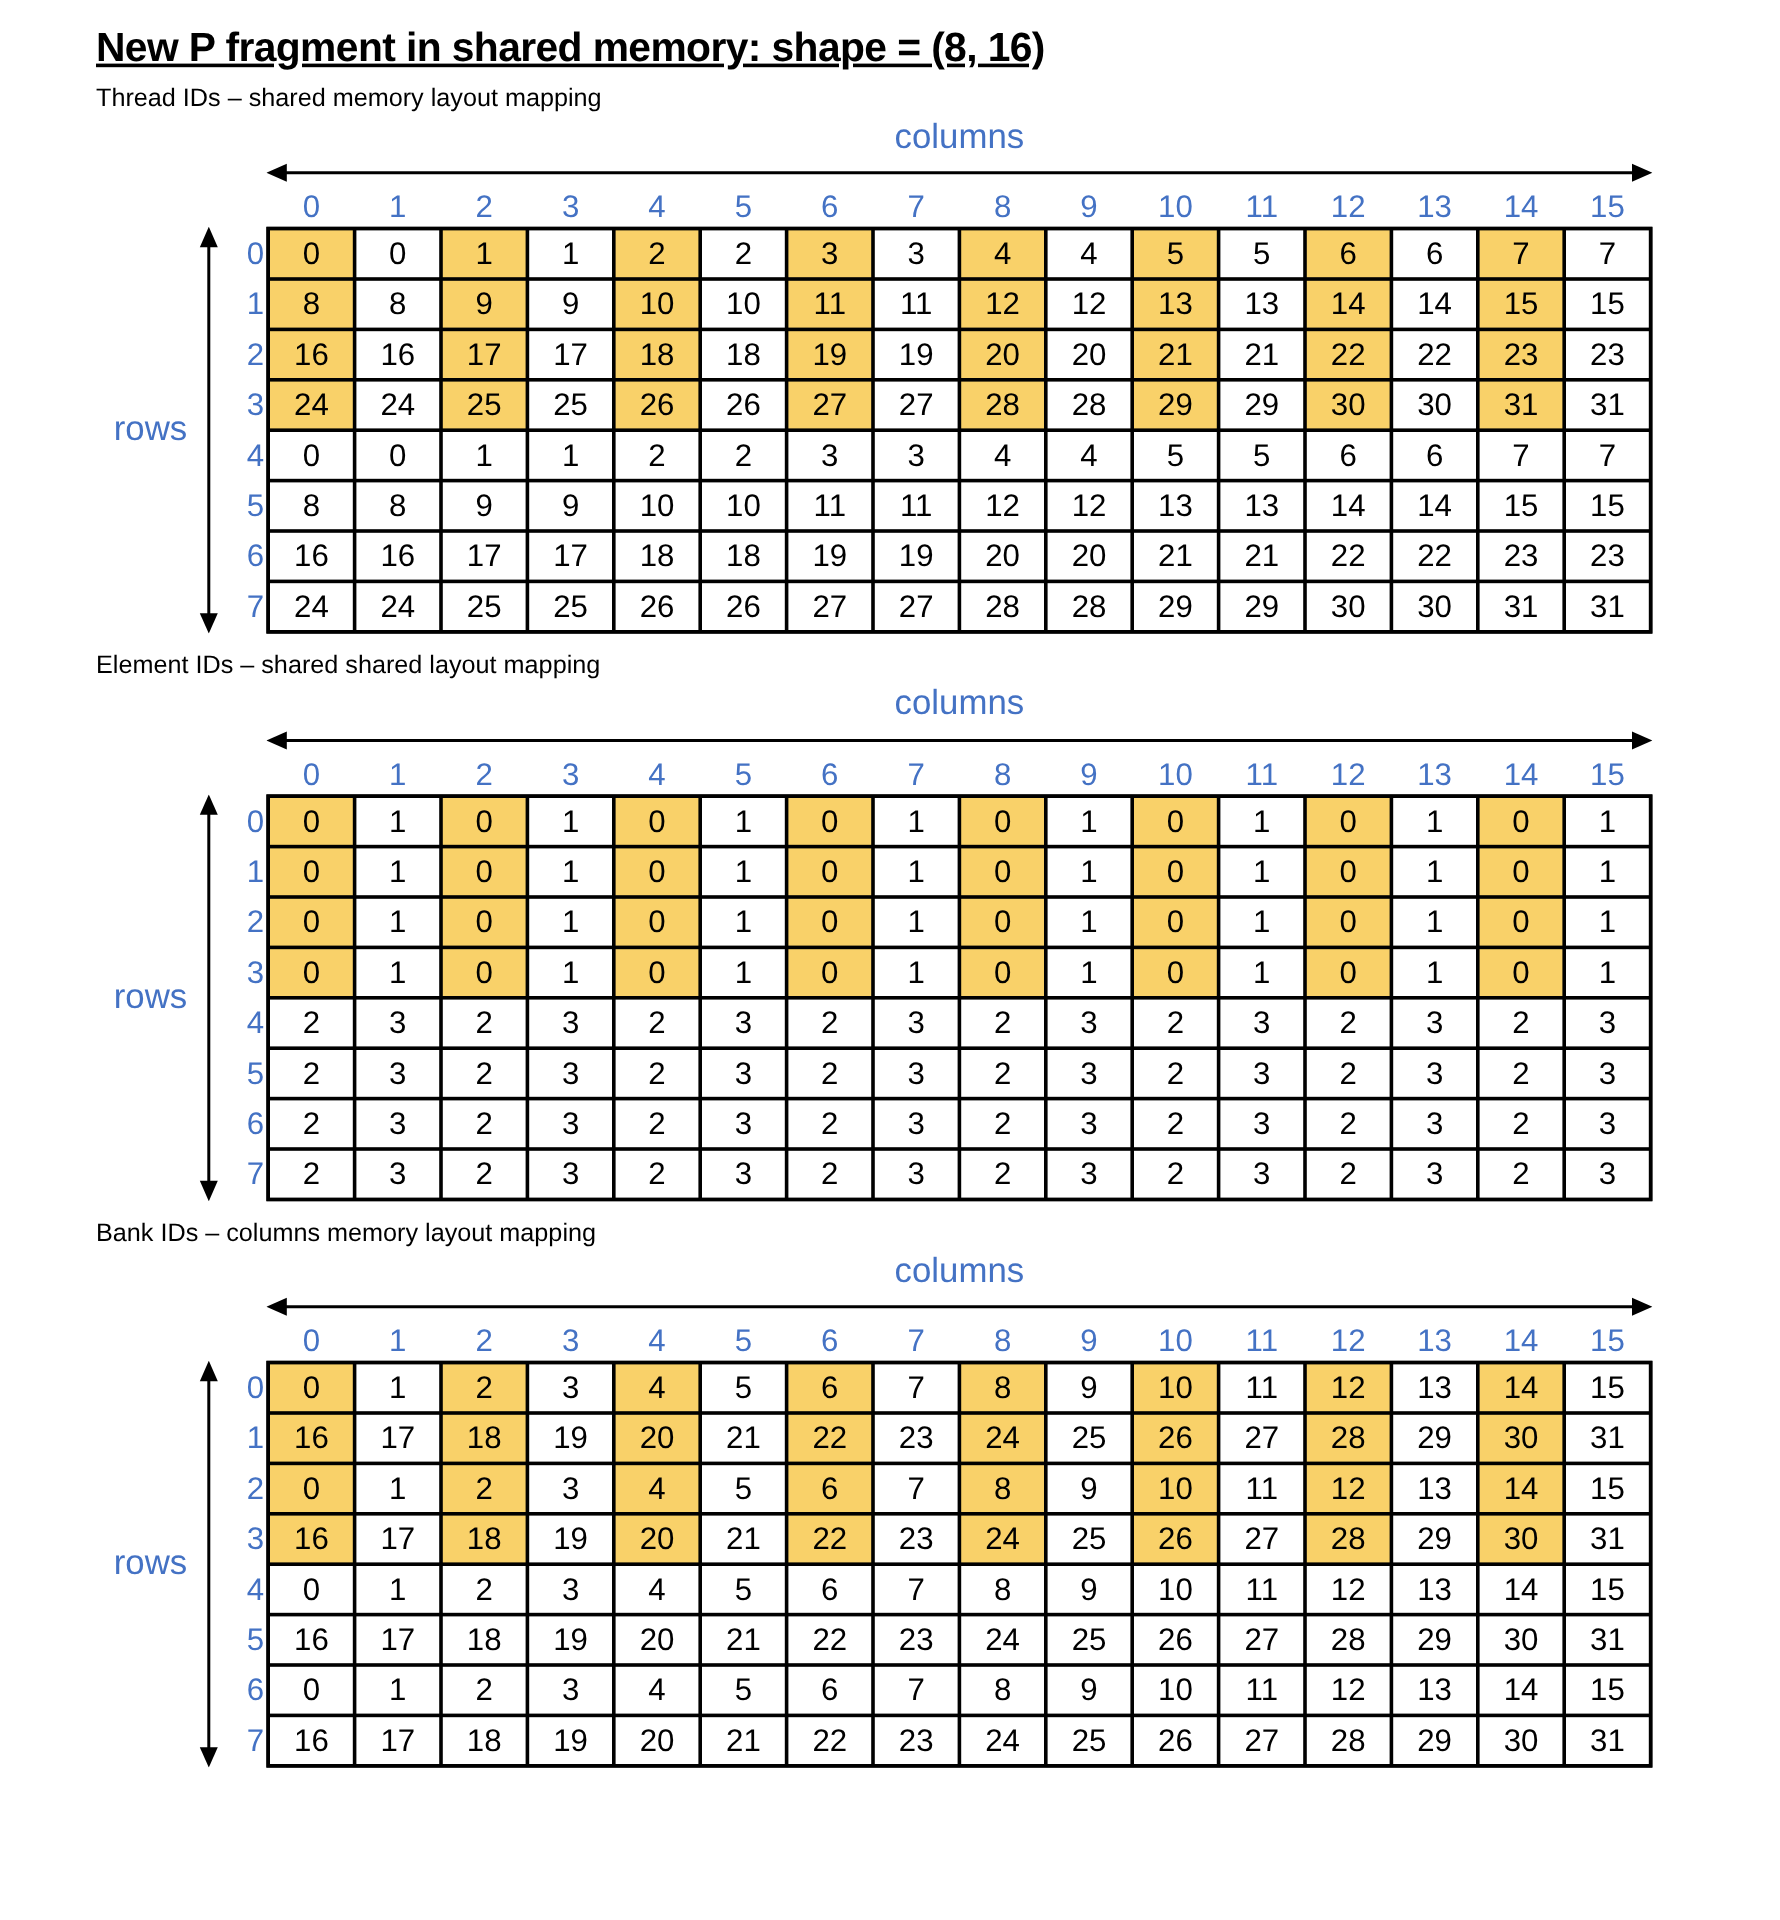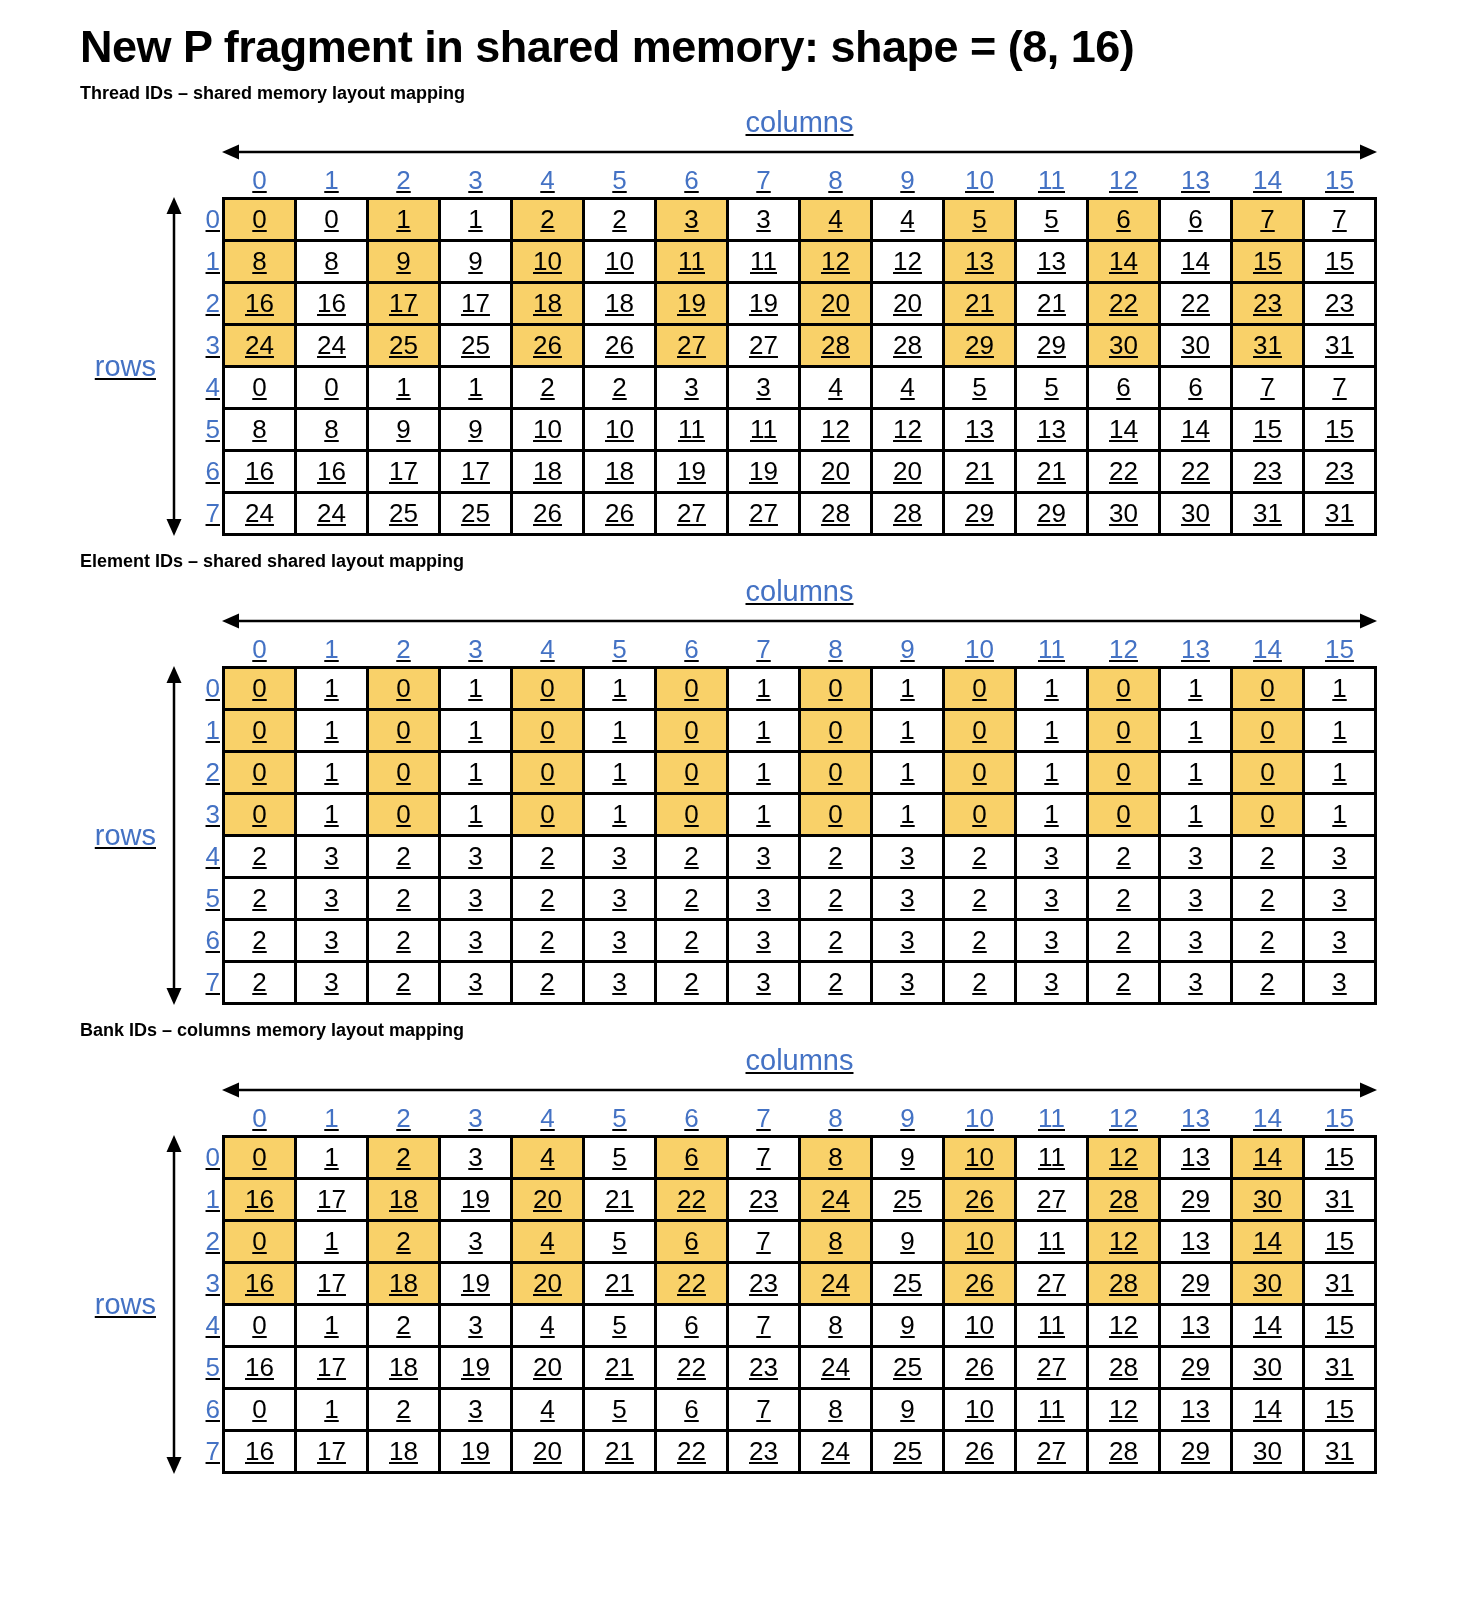--- a/index.html
+++ b/index.html
@@ -8,32 +8,31 @@
     --border:#000000;
   }
   *{box-sizing:border-box;}
   html,body{margin:0;padding:0;background:#ffffff;}
   body{
     width:1483px;height:1600px;overflow:hidden;
     font-family:"Liberation Sans",sans-serif;color:#000;
   }
   .page{padding:22px 0 0 80px;}
   .title{
-    font-size:45px;font-weight:bold;letter-spacing:-0.5px;
-    margin:0 0 10px 0;line-height:1.1;
+    font-size:34px;font-weight:bold;letter-spacing:-0.5px;
+    margin:0 0 10px 0;line-height:1.1;text-decoration:underline;
   }
   .tbl-section{margin-bottom:14px;}
   .tbl-heading{
-    font-size:18px;font-weight:bold;margin:0 0 2px 0;line-height:1.25;
+    font-size:21px;font-weight:normal;margin:0 0 2px 0;line-height:1.25;
   }
   .tbl-layout{
     display:grid;
     grid-template-columns:142px 1155px;
     grid-template-rows:auto auto;
-    text-decoration:underline;
   }
   .header-stack{grid-column:2;grid-row:1;}
   .columns-label{
     text-align:center;color:var(--blue);font-size:29px;line-height:1.15;
   }
   .h-arrow{display:block;margin:2px 0 0 0;}
   .col-headers{
     display:grid;grid-template-columns:repeat(16,1fr);gap:3px;
     padding:0 3px;width:1155px;
   }

